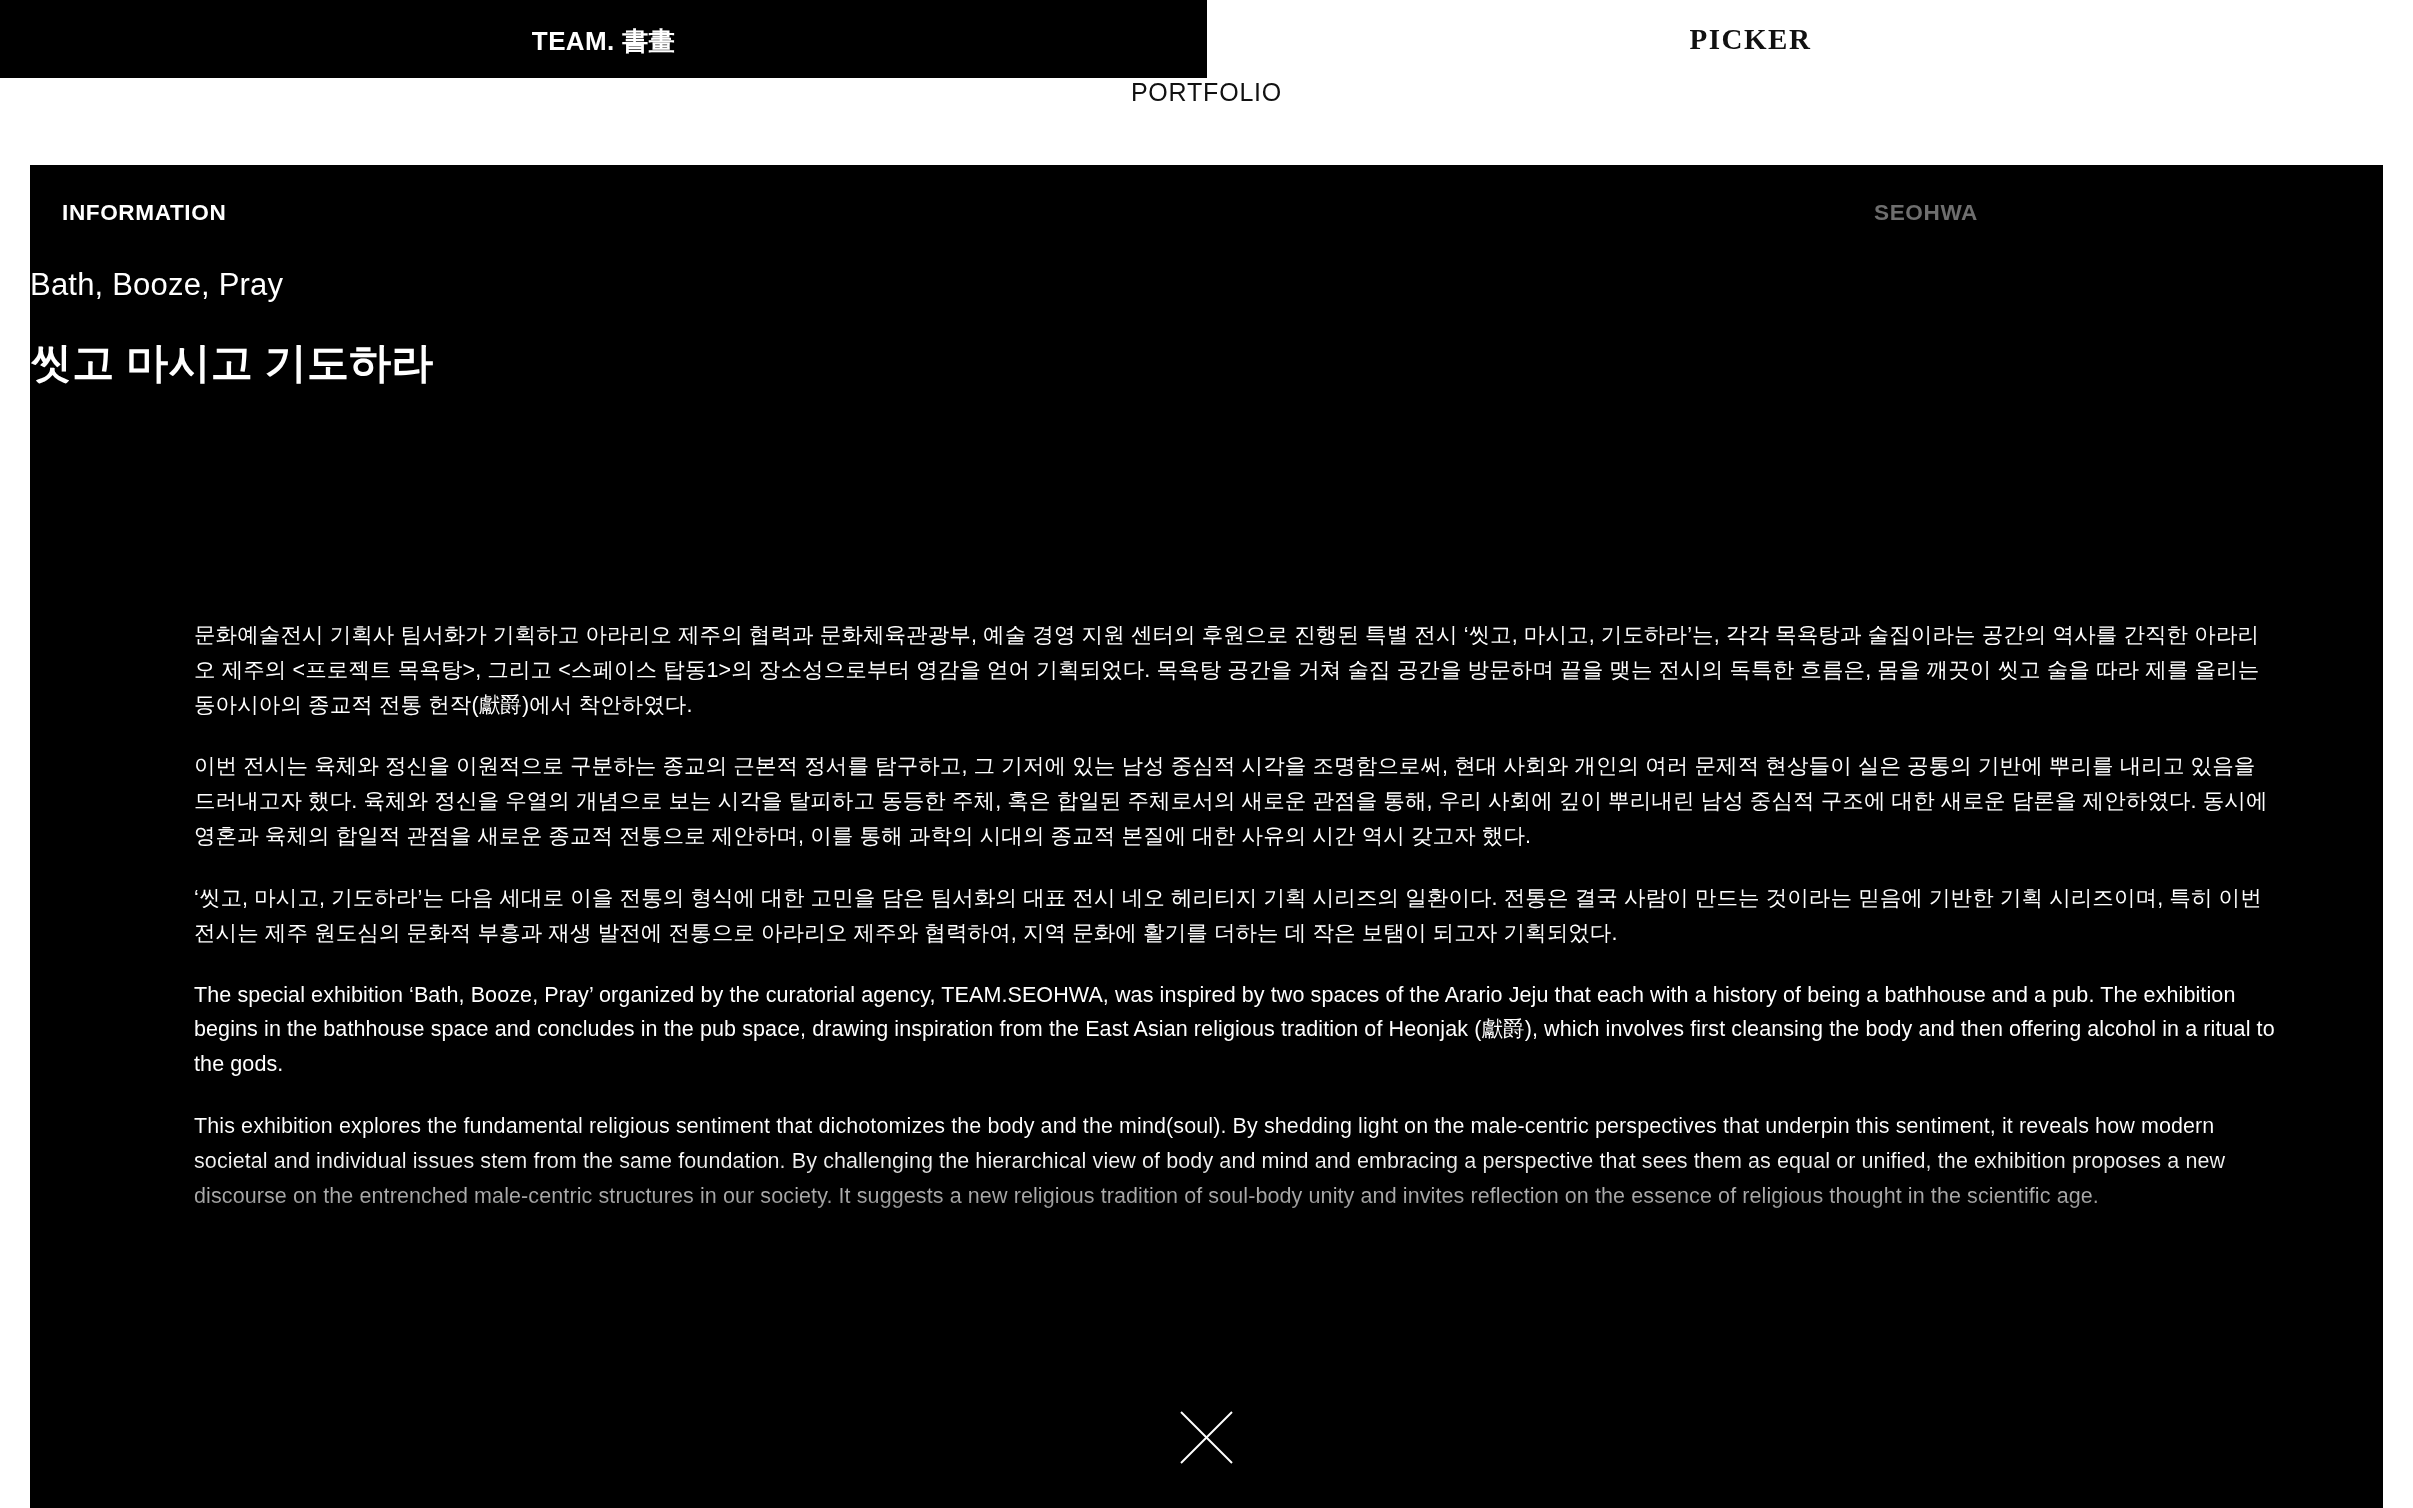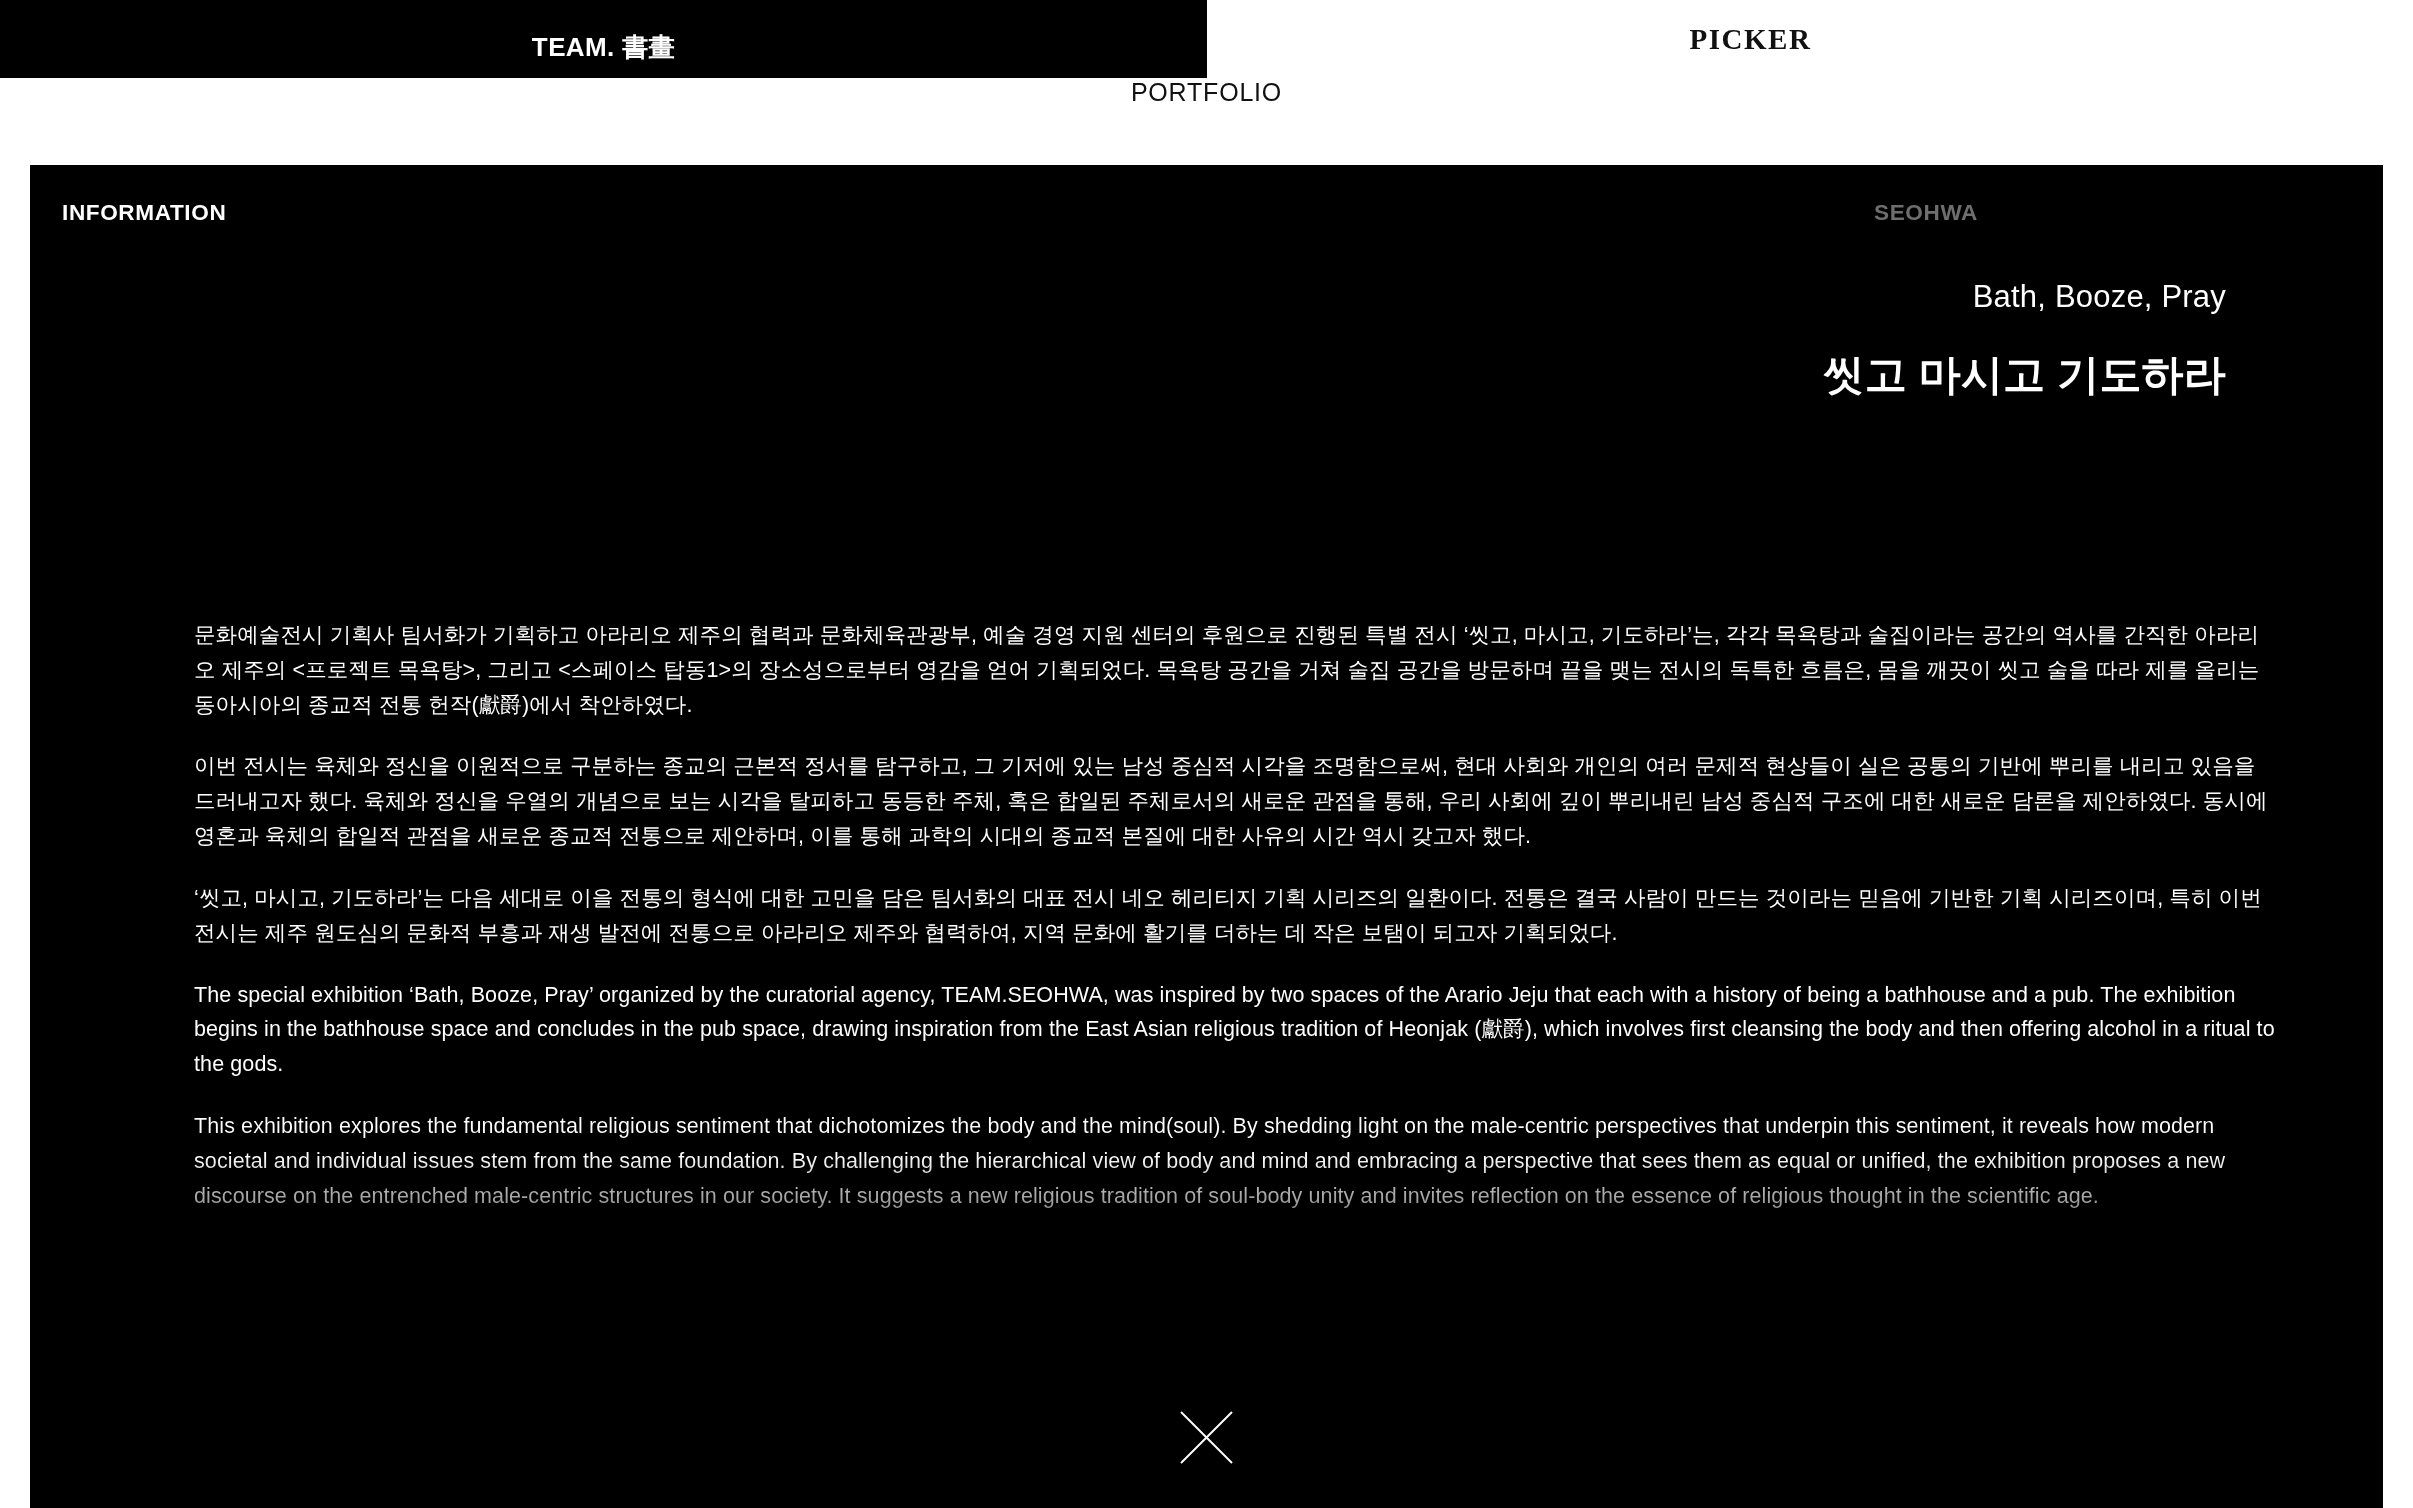--- a/index.html
+++ b/index.html
@@ -20,21 +20,21 @@
   }
   .topbar-black {
     position: absolute;
     left: 0; top: 0;
     width: 1207px;
     height: 78px;
     background: #000000;
   }
   .brand-left {
     position: absolute;
-    left: 0; top: 8px;
+    left: 0; top: 2px;
     width: 1207px;
     height: 78px;
     display: flex;
     align-items: center;
     justify-content: center;
     color: #ffffff;
     font-size: 26px;
     font-weight: 700;
     letter-spacing: 0.4px;
   }
@@ -98,24 +98,24 @@
   }
   .panel-header .credits {
     font-size: 22.6px;
     font-weight: 700;
     letter-spacing: 0.6px;
     color: #6e6e6e;
   }
 
   .titles {
     position: absolute;
-    top: 109px;
+    top: 97px;
     left: 0;
     width: 2196px;
-    text-align: right;
+    text-align: left;
   }
   .title-en {
     font-size: 31px;
     font-weight: 400;
     letter-spacing: 0.2px;
     line-height: 1.5;
   }
   .title-ko {
     font-size: 42px;
     font-weight: 700;

